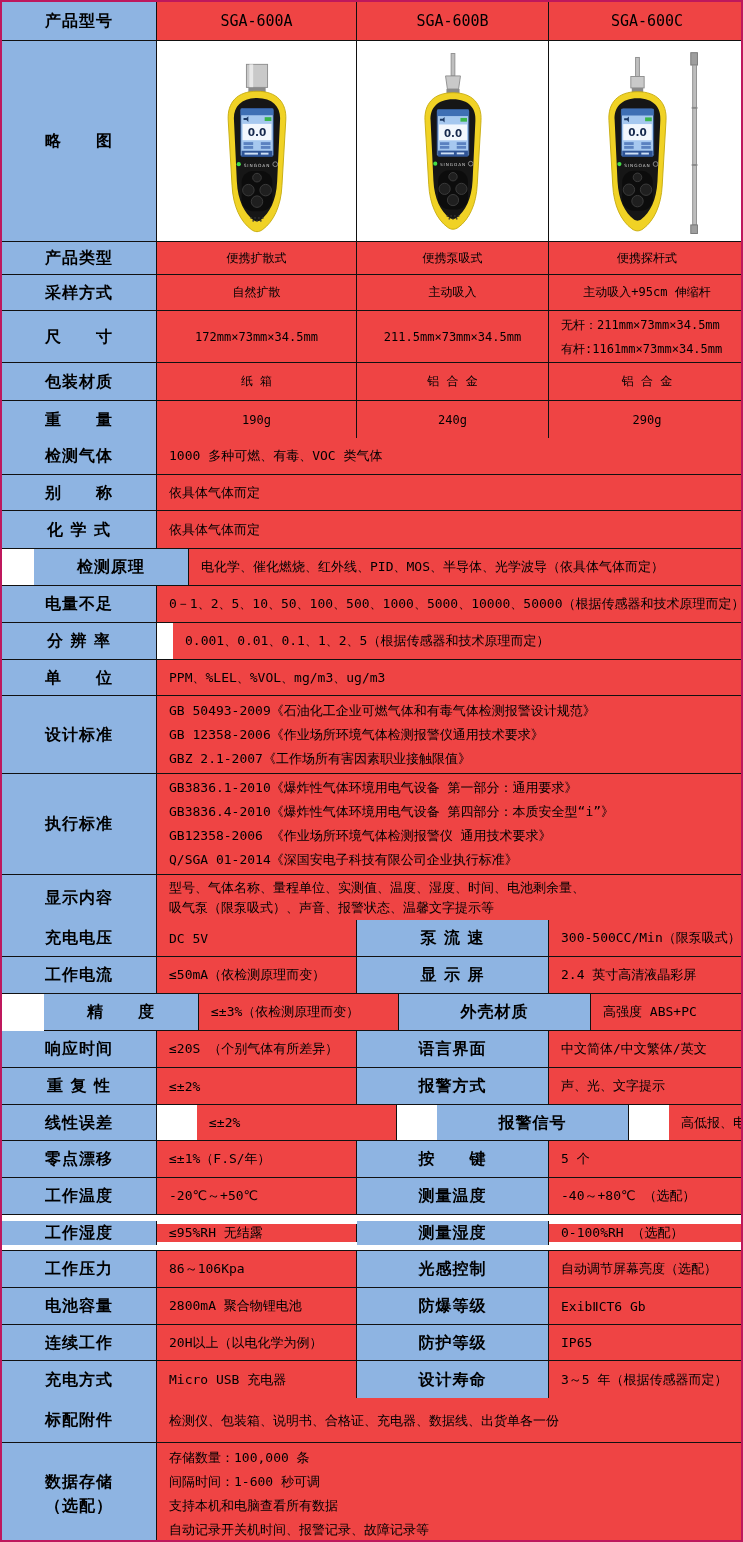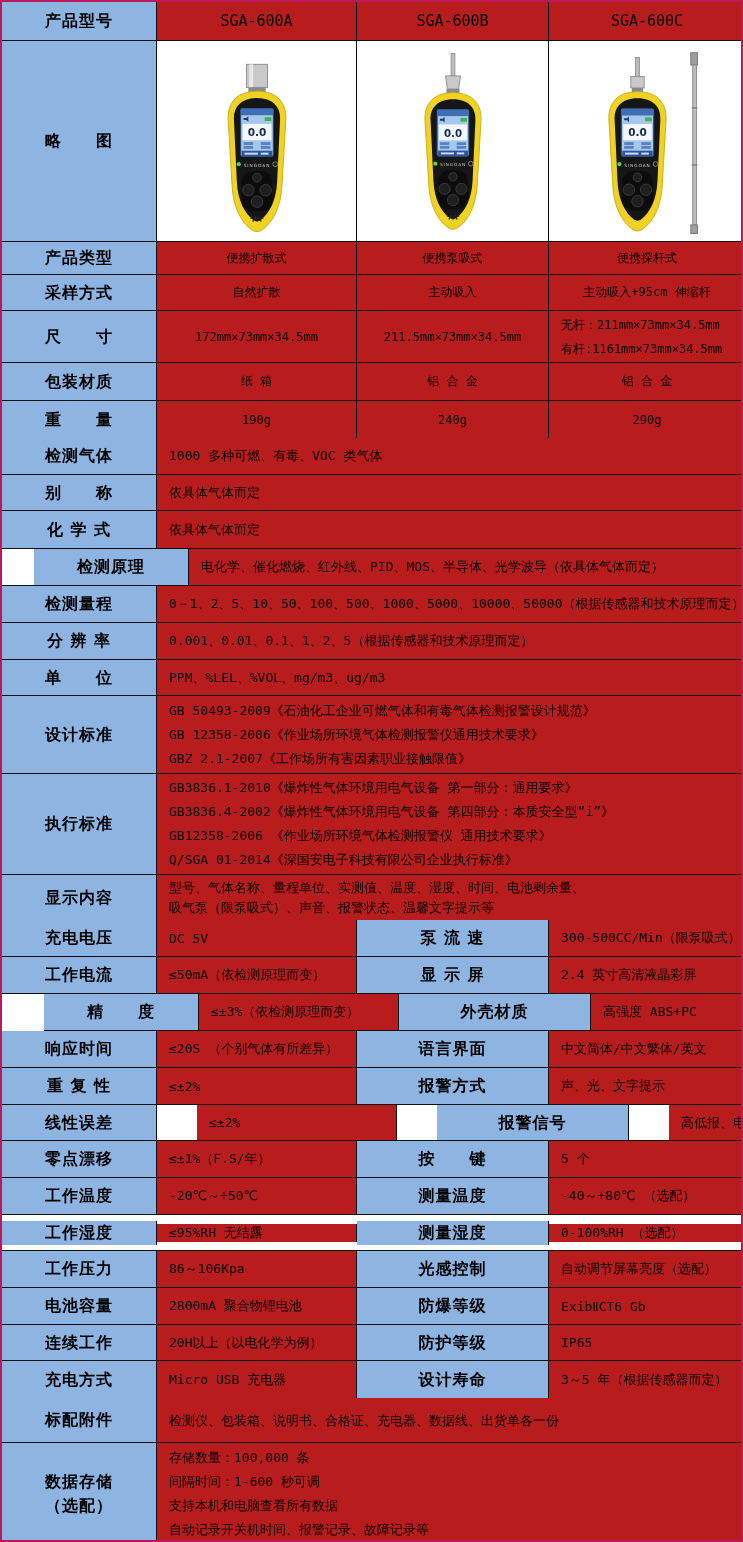--- a/index.html
+++ b/index.html
@@ -20,21 +20,21 @@
   .w-c1{width:200px;}
   .w-c2{width:192px;}
   .w-c3{width:196px;}
   .w-full{width:588px;}
   .label{
     background:#8EB4E2;justify-content:center;text-align:center;
     font-weight:bold;font-size:16px;letter-spacing:1px;
     flex-direction:column;line-height:24px;
   }
   .value{
-    background:#b91c1c;font-size:13px;padding:0 12px;
+    background:#ef4444;font-size:13px;padding:0 12px;
     font-family:"DejaVu Sans Mono","DejaVu Sans",monospace;
     white-space:nowrap;
   }
   .value.center{justify-content:center;padding:0 4px;}
   .multiline{flex-direction:column;justify-content:center;align-items:flex-start;}
   .multiline .line{line-height:var(--lh,24px);white-space:nowrap;}
   .img-cell{background:#ffffff;justify-content:center;align-items:flex-end;border-right:1px solid #111;}
   .small{font-size:12px;}
 </style>
 </head>
@@ -241,44 +241,44 @@
       </div>
       <div class="row" style="height: 38px;">
         <div class="cell label w-label">化 学 式</div>
         <div class="cell value w-full last">依具体气体而定</div>
       </div>
       <div class="row" style="height: 37px; padding-left: 32px;">
         <div class="cell label w-label">检测原理</div>
         <div class="cell value w-full last">电化学、催化燃烧、红外线、PID、MOS、半导体、光学波导（依具体气体而定）</div>
       </div>
       <div class="row" style="height: 37px;">
-        <div class="cell label w-label">检测量程</div>
+        <div class="cell label w-label">电量不足</div>
         <div class="cell value w-full last">0－1、2、5、10、50、100、500、1000、5000、10000、50000（根据传感器和技术原理而定）</div>
       </div>
-      <div class="row" style="height: 37px;">
+      <div class="row" style="height: 37px; gap: 16px;">
         <div class="cell label w-label">分 辨 率</div>
         <div class="cell value w-full last">0.001、0.01、0.1、1、2、5（根据传感器和技术原理而定）</div>
       </div>
       <div class="row" style="height: 36px;">
         <div class="cell label w-label">单　　位</div>
         <div class="cell value w-full last">PPM、%LEL、%VOL、mg/m3、ug/m3</div>
       </div>
       <div class="row" style="height: 78px;">
         <div class="cell label w-label">设计标准</div>
         <div class="cell value w-full last multiline" style="--lh: 24px;">
           <div class="line">GB 50493-2009《石油化工企业可燃气体和有毒气体检测报警设计规范》</div>
           <div class="line">GB 12358-2006《作业场所环境气体检测报警仪通用技术要求》</div>
           <div class="line">GBZ 2.1-2007《工作场所有害因素职业接触限值》</div>
         </div>
       </div>
       <div class="row" style="height: 101px;">
         <div class="cell label w-label">执行标准</div>
         <div class="cell value w-full last multiline" style="--lh: 24px;">
           <div class="line">GB3836.1-2010《爆炸性气体环境用电气设备  第一部分：通用要求》</div>
-          <div class="line">GB3836.4-2002《爆炸性气体环境用电气设备  第四部分：本质安全型“i”》</div>
+          <div class="line">GB3836.4-2010《爆炸性气体环境用电气设备  第四部分：本质安全型“i”》</div>
           <div class="line">GB12358-2006 《作业场所环境气体检测报警仪  通用技术要求》</div>
           <div class="line">Q/SGA 01-2014《深国安电子科技有限公司企业执行标准》</div>
         </div>
       </div>
       <div class="row" style="height: 45px;">
         <div class="cell label w-label">显示内容</div>
         <div class="cell value w-full last multiline" style="--lh: 20px;">
           <div class="line">型号、气体名称、量程单位、实测值、温度、湿度、时间、电池剩余量、</div>
           <div class="line">吸气泵（限泵吸式）、声音、报警状态、温馨文字提示等</div>
         </div>

